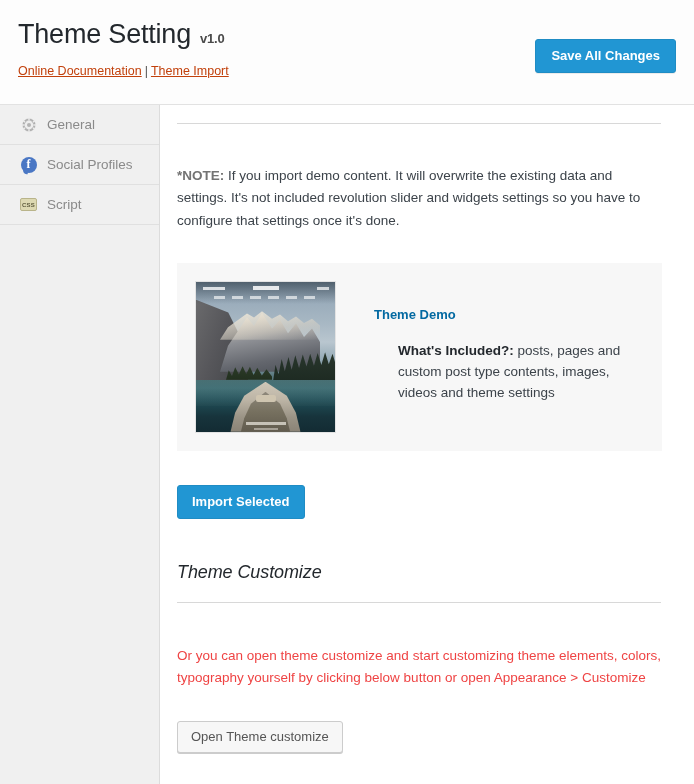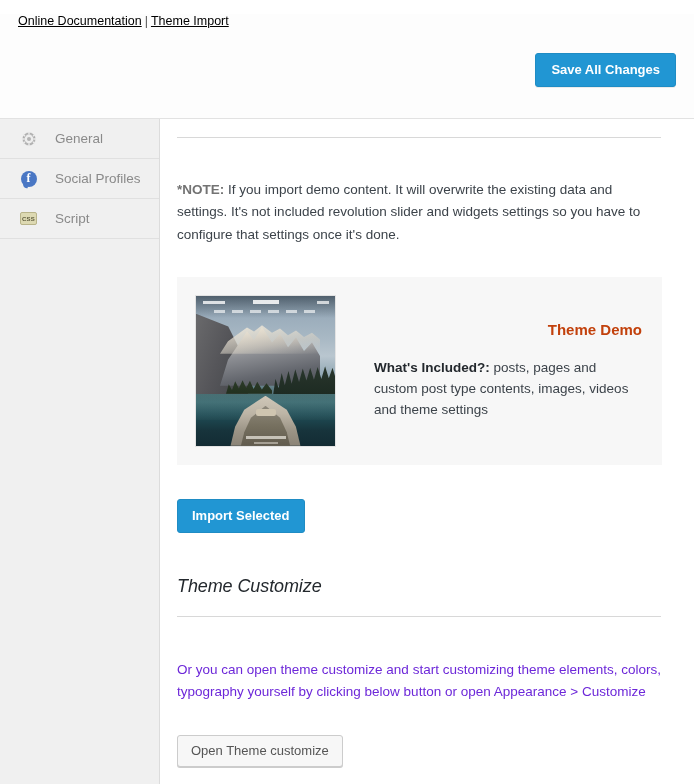--- a/index.html
+++ b/index.html
@@ -43,21 +43,21 @@
     color: #4a4a4a;
     margin-left: 9px;
     letter-spacing: -0.2px;
   }
   .links-row {
     margin-top: 14px;
     font-size: 12.5px;
     color: #444;
   }
   .links-row a {
-    color: #000000;
+    color: #c2410c;
   }
   .links-sep {
     color: #555;
     padding: 0 3px;
   }
   .save-btn {
     position: absolute;
     right: 18px;
     top: 39px;
     background: #2196d3;
@@ -92,21 +92,20 @@
     display: flex;
     align-items: center;
     height: 40px;
     padding-left: 20px;
     font-size: 13.5px;
     color: #8a8a8a;
     border-bottom: 1px solid #e0e0e0;
     cursor: pointer;
     background: #f0f0f0;
     position: relative;
-    gap: 8px;
   }
   .nav-item.active {
     background: #ffffff;
     color: #23282d;
     border-bottom: 1px solid #e0e0e0;
     width: 161px;
     margin-right: -1px;
   }
   .nav-icon {
     width: 17px;
@@ -337,38 +336,38 @@
     width: 24px; height: 2px;
     background: rgba(220,215,205,0.55);
     z-index: 13;
   }
 
   .demo-meta {
     padding-left: 38px;
     padding-top: 25px;
   }
   .demo-name {
-    font-size: 15px;
+    font-size: 13px;
     font-weight: 700;
-    color: #c2410c;
+    color: #0369a1;
     line-height: 1.35;
-    text-align: right;
   }
   .demo-sample a {
     font-size: 13px;
     color: #1b5e8f;
     text-decoration: underline;
     line-height: 1.6;
   }
   .demo-incl {
     margin-top: 18px;
     font-size: 13.5px;
     line-height: 1.55;
     color: #3c434a;
     max-width: 268px;
+    margin-left: 24px;
   }
   .demo-incl b { font-weight: 700; color: #23282d; }
 
   .import-btn {
     margin-top: 34px;
     background: #2196d3;
     border: 1px solid #1f8cc4;
     border-radius: 3px;
     color: #fff;
     font-size: 13px;
@@ -376,41 +375,45 @@
     padding: 9px 14px 10px 14px;
     cursor: pointer;
     font-family: "Liberation Sans", sans-serif;
     line-height: 1;
   }
 
   .section-title.second { padding-top: 42px; font-style: italic; }
   .customize-text {
     font-size: 13.5px;
     line-height: 1.62;
-    color: #6d28d9;
+    color: #ef4444;
     margin: 42px 12px 0 0;
   }
   .customize-btn {
     margin-top: 32px;
     background: #f7f7f7;
     border: 1px solid #cccccc;
     border-radius: 3px;
     color: #555555;
     font-size: 13px;
     padding: 8px 13px 9px 13px;
     cursor: pointer;
     font-family: "Liberation Sans", sans-serif;
     line-height: 1;
     box-shadow: 0 1px 0 #cccccc;
   }
 </style>
 </head>
 <body>
 
 <div class="header">
+  <div class="title-row">
+    <h1 class="page-title">Theme Setting</h1>
+    <span class="version">v1.0</span>
+  </div>
   <div class="links-row">
     <a href="#">Online Documentation</a><span class="links-sep">|</span><a href="#">Theme Import</a>
   </div>
   <button class="save-btn">Save All Changes</button>
 </div>
 
 <div class="layout">
 
   <div class="sidebar">
 

